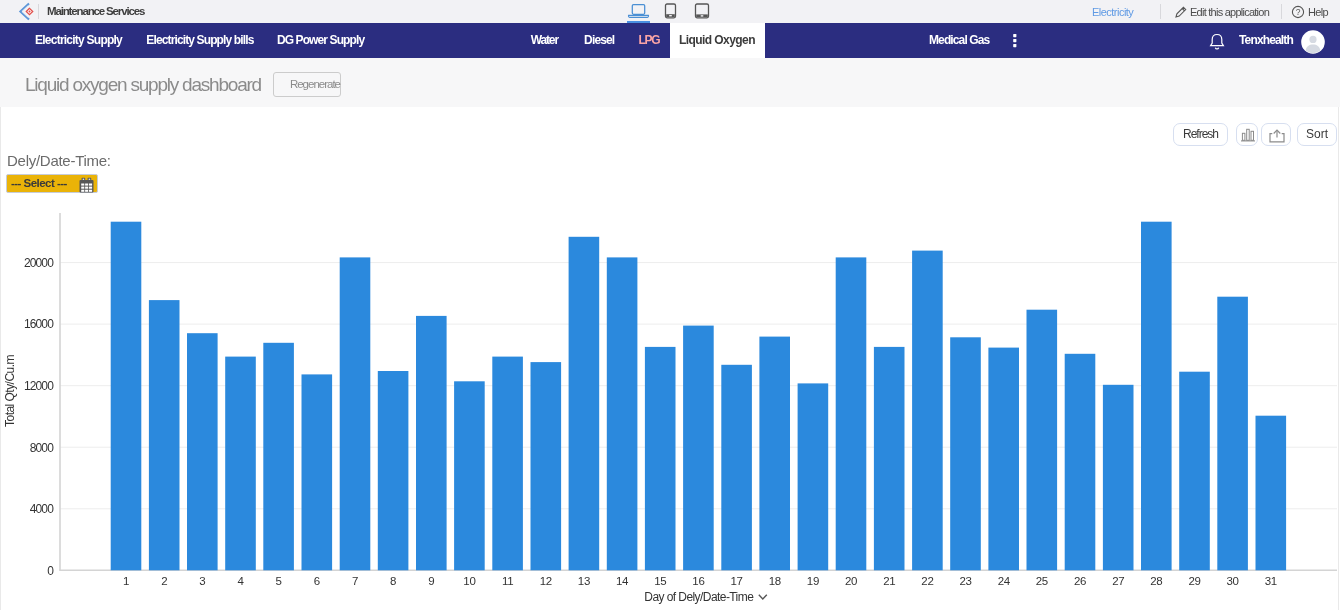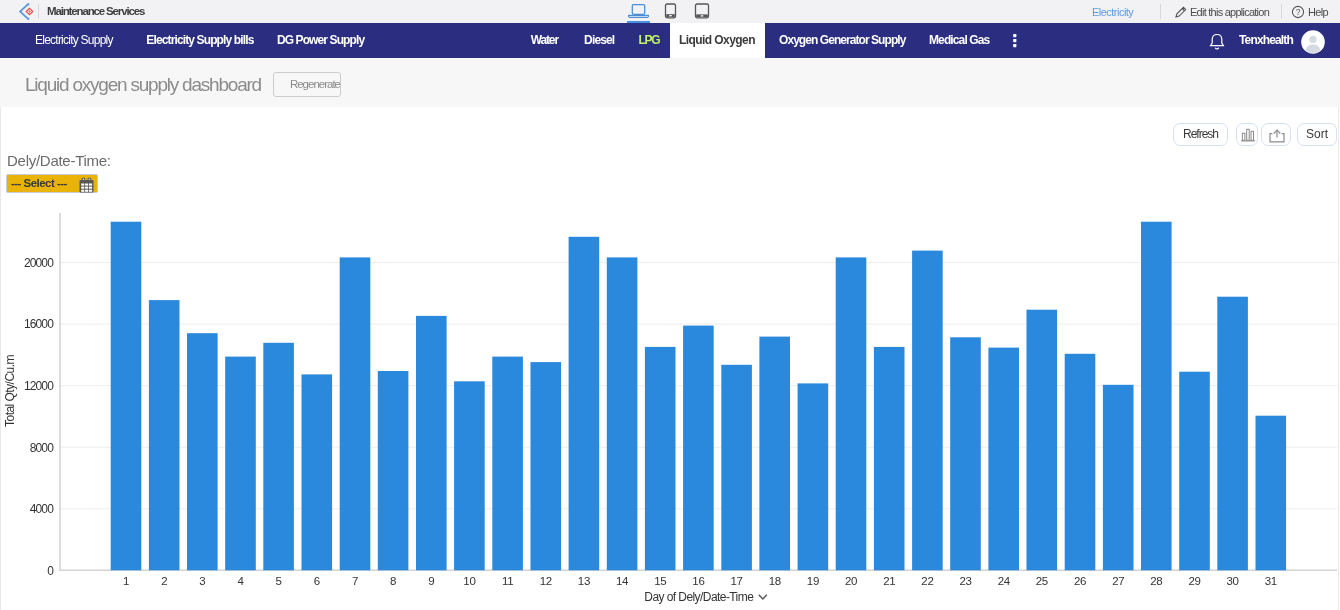--- a/index.html
+++ b/index.html
@@ -35,27 +35,26 @@
   <div style="position:absolute;left:1190px;top:5.5px;font-size:11px;color:#4c4c4c;letter-spacing:-0.75px">Edit this application</div>
   <div style="position:absolute;left:1281px;top:4px;width:1px;height:15px;background:#d8d8dc"></div>
   <svg width="14" height="14" style="position:absolute;left:1291px;top:4.5px">
 <circle cx="7" cy="7" r="5.6" fill="none" stroke="#555" stroke-width="1.1"></circle>
 <text x="7" y="10" text-anchor="middle" font-size="8.5" fill="#555" font-family="'Liberation Sans',sans-serif">?</text>
 </svg>
   <div style="position:absolute;left:1308px;top:5.5px;font-size:11px;color:#4c4c4c;letter-spacing:-0.65px">Help</div>
 </div>
 
 <div style="position:absolute;left:0;top:23px;width:1340px;height:35px;background:#2b2d80">
-  <div style="position:absolute;left:35px;top:0;height:51px;line-height:35px;color:#fff;font-size:12px;font-weight:normal;letter-spacing:-0.76px;white-space:nowrap">Electricity Supply</div>
+  <div style="position:absolute;left:35px;top:0;height:51px;line-height:35px;color:#fff;font-size:12px;font-weight:bold;letter-spacing:-0.76px;white-space:nowrap">Electricity Supply</div>
     <div style="position:absolute;left:146.3px;top:0;height:35px;line-height:35px;color:#fff;font-size:12px;font-weight:bold;letter-spacing:-0.87px;white-space:nowrap">Electricity Supply bills</div>
     <div style="position:absolute;left:276.9px;top:0;height:35px;line-height:35px;color:#fff;font-size:12px;font-weight:bold;letter-spacing:-0.89px;white-space:nowrap">DG Power Supply</div>
     <div style="position:absolute;left:530.8px;top:0;height:35px;line-height:35px;color:#fff;font-size:12px;font-weight:bold;letter-spacing:-1.16px;white-space:nowrap">Water</div>
     <div style="position:absolute;left:584.1px;top:0;height:35px;line-height:35px;color:#fff;font-size:12px;font-weight:bold;letter-spacing:-0.85px;white-space:nowrap">Diesel</div>
-    <div style="position:absolute;left:638.5px;top:0;height:43px;line-height:35px;color:#bef264;font-size:12px;font-weight:bold;letter-spacing:-1.23px;white-space:nowrap">LPG</div>
-    <div style="position:absolute;left:779px;top:0;height:35px;line-height:35px;color:#fff;font-size:12px;font-weight:bold;letter-spacing:-0.94px;white-space:nowrap">Oxygen Generator Supply</div>
+    <div style="position:absolute;left:638.5px;top:0;height:43px;line-height:35px;color:#fca5a5;font-size:12px;font-weight:bold;letter-spacing:-1.23px;white-space:nowrap">LPG</div>
     <div style="position:absolute;left:929px;top:0;height:35px;line-height:35px;color:#fff;font-size:12px;font-weight:bold;letter-spacing:-0.88px;white-space:nowrap">Medical Gas</div>
   <div style="position:absolute;left:670px;top:0;width:95px;height:35px;background:#fff"></div>
   <div style="position:absolute;left:679px;top:0;height:35px;line-height:35px;color:#3c3c3c;font-size:12px;font-weight:bold;letter-spacing:-0.57px">Liquid Oxygen</div>
   <svg width="6" height="16" style="position:absolute;left:1012px;top:10px">
 <rect x="1.2" y="1" width="3.2" height="3.2" rx="0.6" fill="#fff"></rect>
 <rect x="1.2" y="6" width="3.2" height="3.2" rx="0.6" fill="#fff"></rect>
 <rect x="1.2" y="11" width="3.2" height="3.2" rx="0.6" fill="#fff"></rect>
 </svg>
   <svg width="18" height="20" style="position:absolute;left:1208px;top:9px">
 <path d="M9 2.5 c-3 0 -4.8 2.2 -4.8 5 v3.6 l-1.6 2.6 h12.8 l-1.6 -2.6 v-3.6 c0 -2.8 -1.8 -5 -4.8 -5 z" fill="none" stroke="#fff" stroke-width="1.2"></path>

